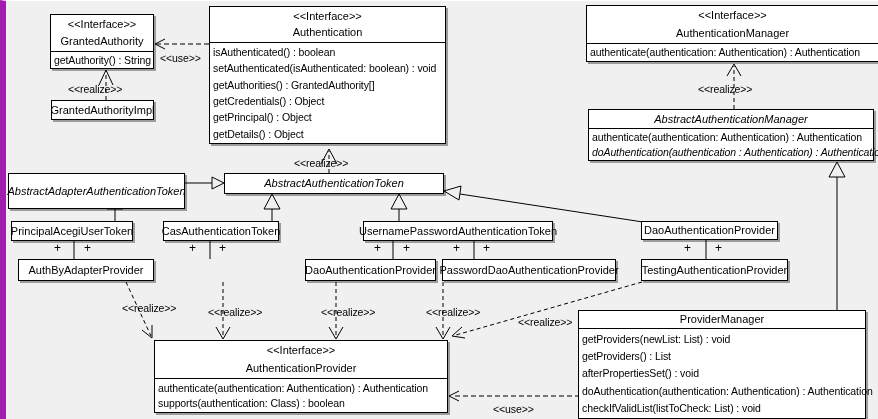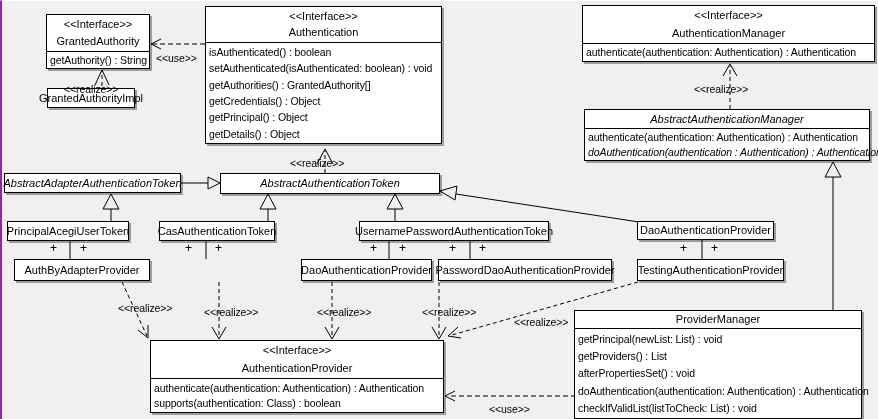--- a/index.html
+++ b/index.html
@@ -1,20 +1,20 @@
 <!DOCTYPE html>
 <html><head>
 <meta charset="utf-8">
 <style>
   html,body{margin:0;padding:0;}
   body{background:#e8e8e8;}
   #stage{
     position:relative;width:878px;height:419px;background:#f0f0f0;
     overflow:hidden;font-family:"Liberation Sans", sans-serif;color:#000;
-    border-top:1px solid #fff;border-left:2px solid #a21caf;box-sizing:border-box;
+    border-top:1px solid #fff;border-left:6px solid #a21caf;box-sizing:border-box;
   }
   #wires{position:absolute;left:0;top:0;width:878px;height:419px;}
   .box{
     position:absolute;background:#fff;border:1px solid #000;
     box-shadow:2px 2px 0 rgba(0,0,0,0.35);box-sizing:border-box;
     font-size:11px;line-height:1.15;
   }
   .hdr{display:flex;flex-direction:column;justify-content:space-around;align-items:center;text-align:center;box-sizing:border-box;padding:1px 2px;}
   .methods{display:flex;flex-direction:column;justify-content:space-around;border-top:1px solid #000;box-sizing:border-box;padding:1px 3px;}
   .method{white-space:nowrap;font-size:10.5px;letter-spacing:-0.1px;}
@@ -126,21 +126,21 @@
   <div class="box" style="left:44px;top:13px;width:104px;height:55px">
     <div class="hdr" style="height:36px">
       <div>&lt;&lt;Interface&gt;&gt;</div>
       <div>GrantedAuthority</div>
     </div>
     <div class="methods" style="height:17px">
       <div class="method">getAuthority() : String</div>
     </div>
   </div>
 
-  <div class="box" style="left:45px;top:87px;width:88px;height:20px">
+  <div class="box" style="left:45px;top:99px;width:103px;height:20px">
     <div class="name-only">GrantedAuthorityImpl</div>
   </div>
 
   <div class="box" style="left:203px;top:5px;width:237px;height:138px">
     <div class="hdr" style="height:35px">
       <div>&lt;&lt;Interface&gt;&gt;</div>
       <div>Authentication</div>
     </div>
     <div class="methods" style="height:101px">
       <div class="method">isAuthenticated() : boolean</div>
@@ -165,21 +165,21 @@
   <div class="box" style="left:582px;top:108px;width:286px;height:52px">
     <div class="hdr" style="height:18px">
       <div class="italic">AbstractAuthenticationManager</div>
     </div>
     <div class="methods" style="height:32px">
       <div class="method">authenticate(authentication: Authentication) : Authentication</div>
       <div class="method italic">doAuthentication(authentication : Authentication) : Authentication</div>
     </div>
   </div>
 
-  <div class="box" style="left:2px;top:172px;width:177px;height:20px">
+  <div class="box" style="left:2px;top:172px;width:177px;height:36px">
     <div class="name-only italic">AbstractAdapterAuthenticationToken</div>
   </div>
 
   <div class="box" style="left:218px;top:172px;width:220px;height:21px">
     <div class="name-only italic">AbstractAuthenticationToken</div>
   </div>
 
   <div class="box" style="left:5px;top:220px;width:122px;height:20px">
     <div class="name-only">PrincipalAcegiUserToken</div>
   </div>
@@ -222,21 +222,21 @@
       <div class="method">authenticate(authentication: Authentication) : Authentication</div>
       <div class="method">supports(authentication: Class) : boolean</div>
     </div>
   </div>
 
   <div class="box" style="left:572px;top:309px;width:288px;height:109px">
     <div class="hdr" style="height:17px">
       <div>ProviderManager</div>
     </div>
     <div class="methods" style="height:90px">
-      <div class="method">getPrincipal(newList: List) : void</div>
+      <div class="method">getProviders(newList: List) : void</div>
       <div class="method">getProviders() : List</div>
       <div class="method">afterPropertiesSet() : void</div>
       <div class="method">doAuthentication(authentication: Authentication) : Authentication</div>
       <div class="method">checkIfValidList(listToCheck: List) : void</div>
     </div>
   </div>
 
   <div class="lbl" style="left:154px;top:51px">&lt;&lt;use&gt;&gt;</div>
   <div class="lbl" style="left:62px;top:82px">&lt;&lt;realize&gt;&gt;</div>
   <div class="lbl" style="left:288px;top:156px">&lt;&lt;realize&gt;&gt;</div>

